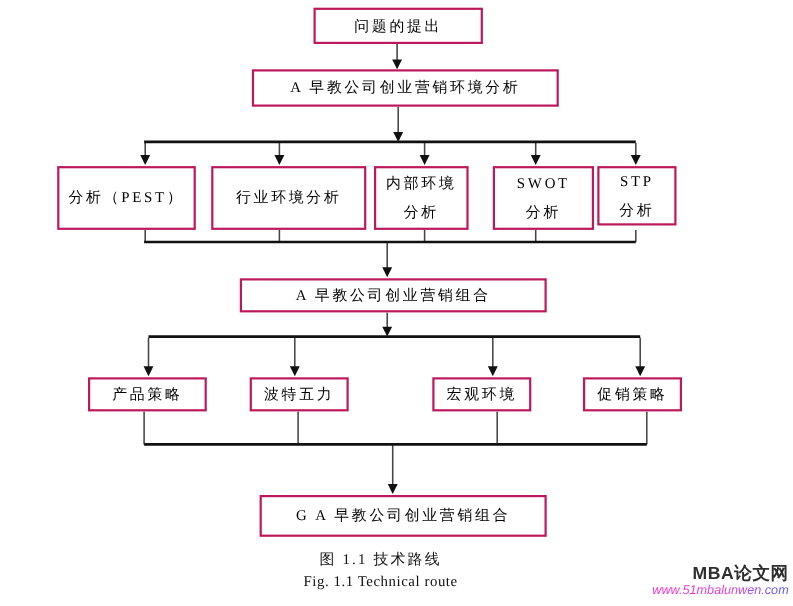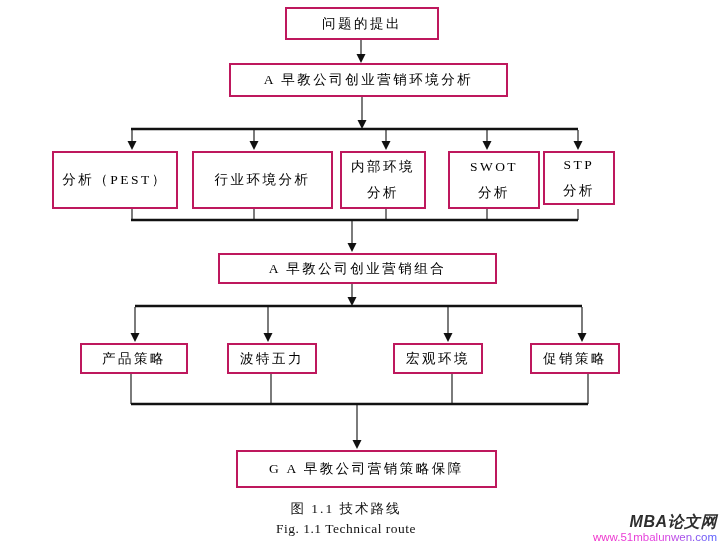--- a/index.html
+++ b/index.html
@@ -21,25 +21,25 @@
     position:absolute; left:221px; width:250px; text-align:center;
     font-size:13.5px; color:#111;
   }
   .caption-zh { top:500px; letter-spacing:2px; }
   .caption-en { top:521px; letter-spacing:0.5px; }
   .watermark {
     position:absolute; right:4px; top:513px; text-align:right;
     font-family:"Liberation Sans","DejaVu Sans",sans-serif; line-height:1.15;
   }
   .wm-name {
-    font-style:italic; font-weight:700; font-size:16px; color:#2e2e2e;
+    font-weight:700; font-size:16px; color:#2e2e2e;
     letter-spacing:0.5px;
   }
   .wm-url {
-    font-size:11.5px; font-weight:400;
+    font-style:italic; font-size:11.5px; font-weight:400;
     background:linear-gradient(90deg,#f02cc8 0%,#e23fe0 55%,#7b51f0 85%,#4f5bff 100%);
     -webkit-background-clip:text; background-clip:text; color:transparent;
   }
 </style>
 </head>
 <body>
 
 <div id="page">
 
   <svg id="svg-connectors" viewBox="0 0 721 551" xmlns="http://www.w3.org/2000/svg">
@@ -133,21 +133,21 @@
     <span>波特五力</span>
   </div>
   <div class="box" style="left:393px; top:343px; width:90px; height:31px;">
     <span>宏观环境</span>
   </div>
   <div class="box" style="left:530px; top:343px; width:90px; height:31px;">
     <span>促销策略</span>
   </div>
 
   <div class="box" style="left:236px; top:450px; width:261px; height:38px;">
-    <span>G A 早教公司营销策略保障</span>
+    <span>G A 早教公司创业营销组合</span>
   </div>
 
   <div class="caption caption-zh">图 1.1  技术路线</div>
   <div class="caption caption-en">Fig. 1.1    Technical route</div>
 
   <div class="watermark">
     <div class="wm-name">MBA论文网</div>
     <div class="wm-url">www.51mbalunwen.com</div>
   </div>
 

